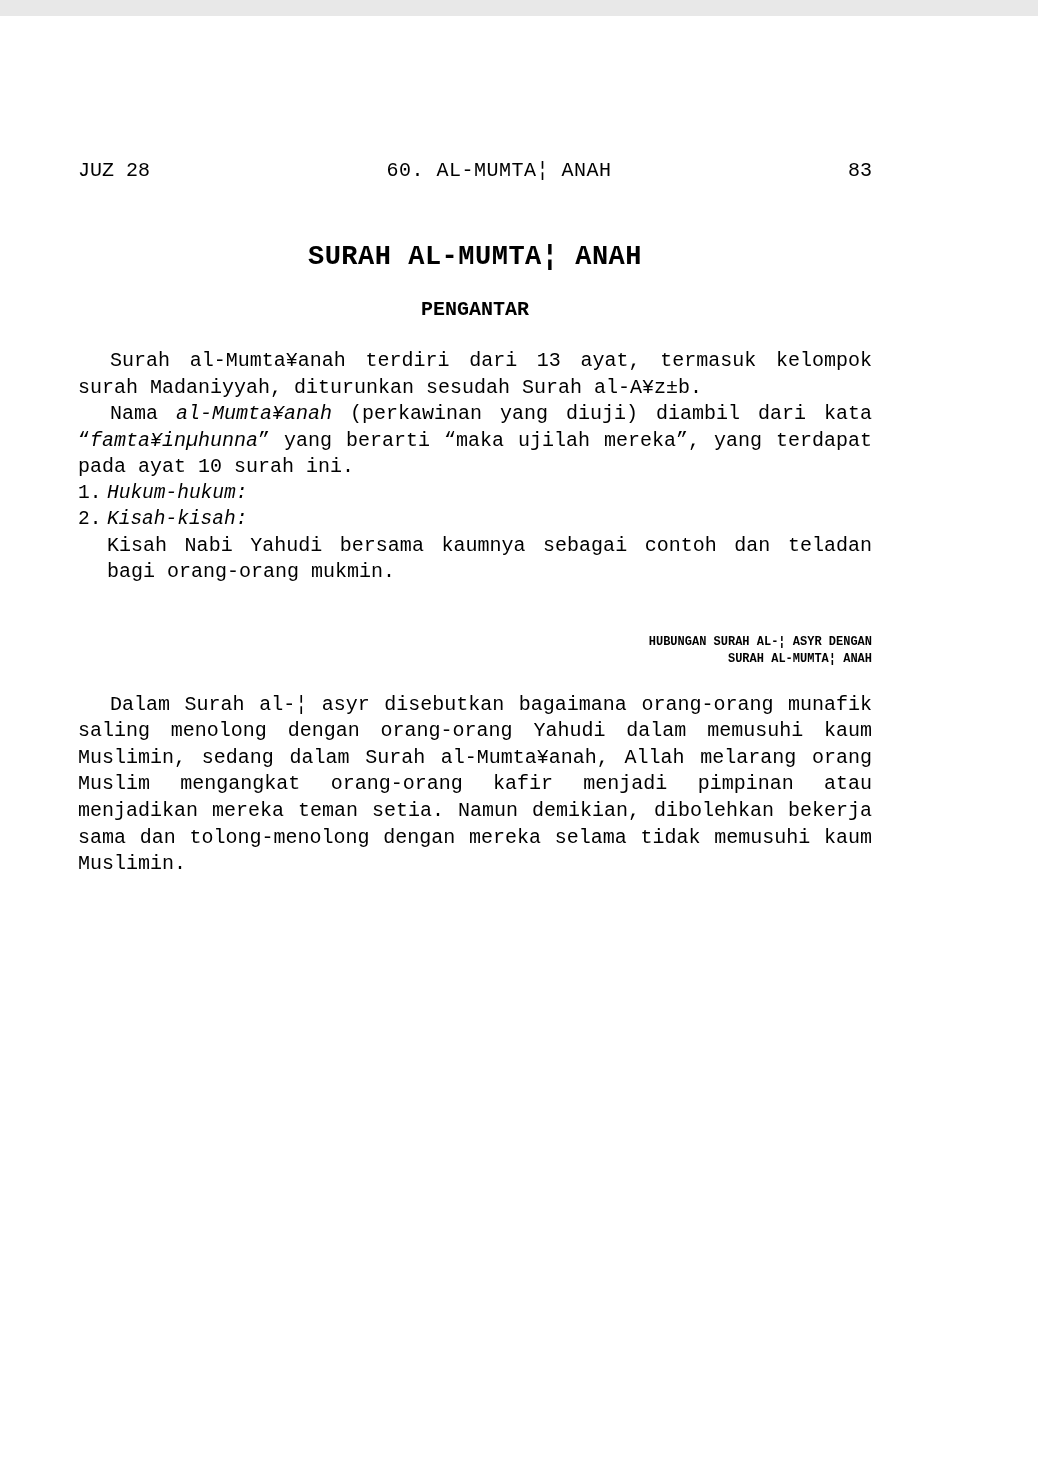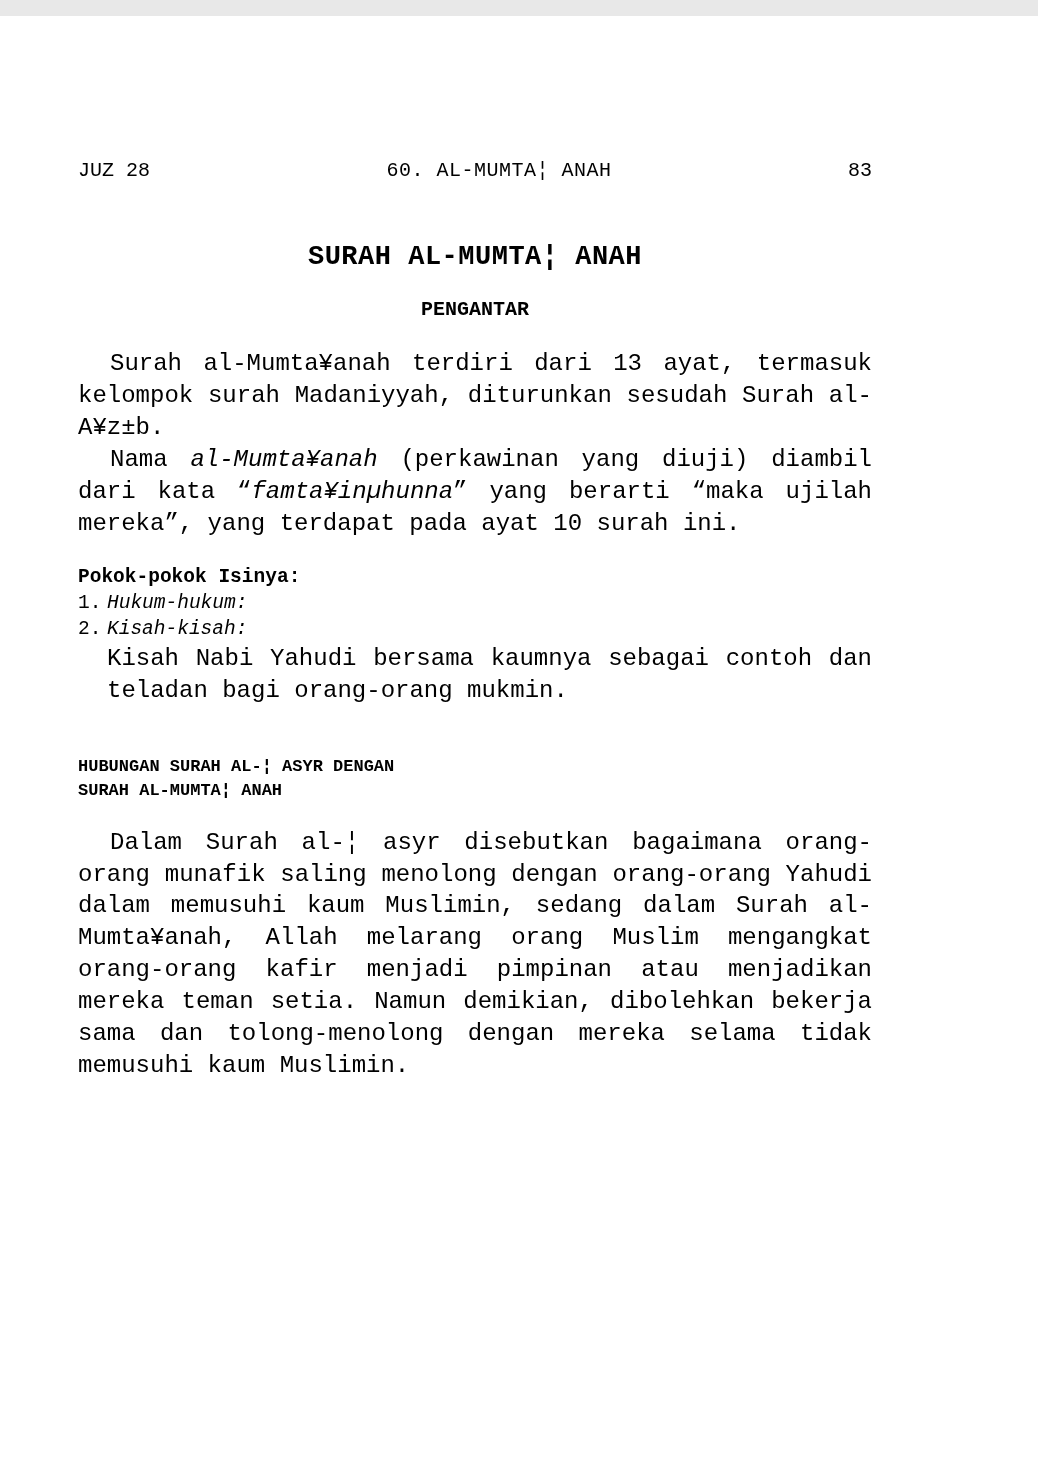--- a/index.html
+++ b/index.html
@@ -34,21 +34,21 @@
     font-weight: bold;
     letter-spacing: 0.5px;
   }
   .pengantar-heading {
     margin: 26px 0 0 0;
     text-align: center;
     font-size: 20px;
     font-weight: bold;
   }
   .body-text {
-    font-size: 24px;
+    font-size: 20px;
     line-height: 1.33;
     text-align: justify;
     margin: 0;
   }
   .indent {
     text-indent: 32px;
   }
   .first-para {
     margin-top: 27px;
   }
@@ -71,22 +71,22 @@
     flex: 1 1 auto;
   }
   .item-label {
     font-size: 19.5px;
     line-height: 1.33;
     font-style: italic;
     margin: 0;
   }
   .relation-heading {
     margin: 48px 0 0 0;
-    text-align: left;
-    font-size: 17px;
+    text-align: right;
+    font-size: 12px;
     font-weight: bold;
     line-height: 1.4;
   }
   .relation-para {
     margin-top: 24px;
   }
 </style>
 </head>
 <body>
 
@@ -99,21 +99,20 @@
   </header>
 
   <h1 class="surah-title">SURAH AL-MUMTA¦ ANAH</h1>
 
   <h2 class="pengantar-heading">PENGANTAR</h2>
 
   <p class="body-text indent first-para">Surah al-Mumta¥anah terdiri dari 13 ayat, termasuk kelompok surah Madaniyyah, diturunkan sesudah Surah al-A¥z±b.</p>
 
   <p class="body-text indent"><span>Nama </span><span style="font-style: italic;">al-Mumta¥anah</span><span> (perkawinan yang diuji) diambil dari kata “</span><span style="font-style: italic;">famta¥inµhunna</span><span>” yang berarti “maka ujilah mereka”, yang terdapat pada ayat 10 surah ini.</span></p>
 
-  <h3 class="topics-heading">Pokok-pokok Isinya:</h3>
 
   <div class="list-item">
     <span class="list-num">1.</span>
     <div class="list-content">
       <p class="item-label">Hukum-hukum:</p>
     </div>
   </div>
 
   <div class="list-item">
     <span class="list-num">2.</span>

